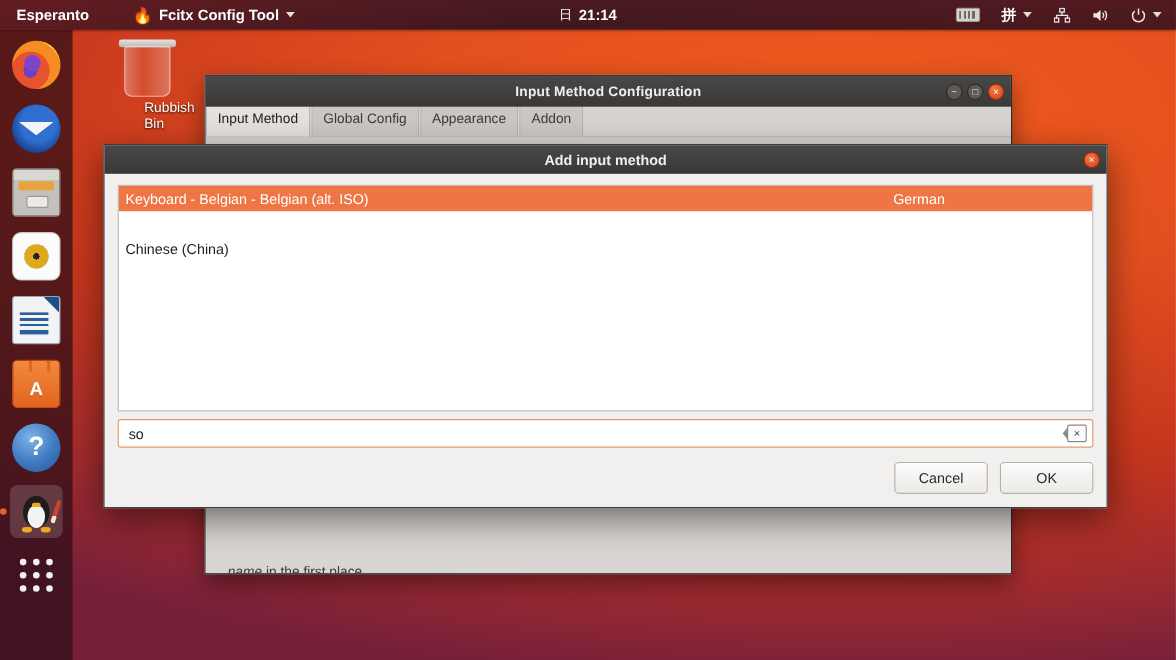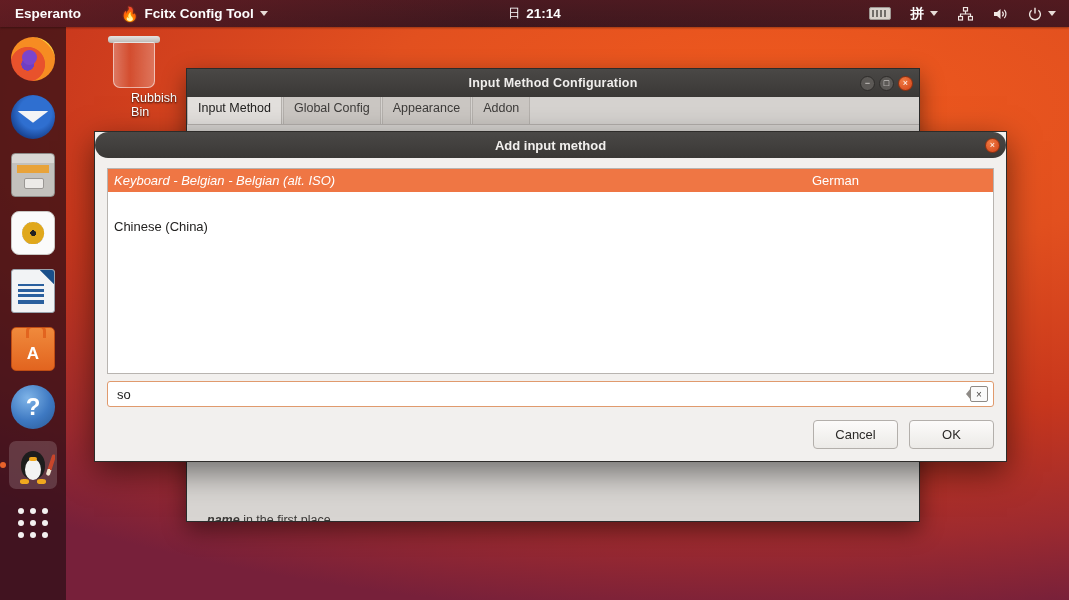--- a/index.html
+++ b/index.html
@@ -163,38 +163,38 @@
   .wbtn.close i { color:#fff; }
 
   .tabbar { height:28px; background:#d6d3d0; border-bottom:1px solid #b5b1ad;
     display:flex; align-items:flex-end; padding-left:0; flex:none; }
   .tab { height:25px; padding:16px 10px; display:flex; align-items:center; font-size:12.5px;
     color:#3d3b39; border:1px solid #b5b1ad; border-bottom:none; background:#cbc7c3;
     margin-right:1px; border-radius:2px 2px 0 0; }
   .tab.active { background:#e3e0dd; color:#232221; }
   .win-body { flex:1; background:#d8d5d2; position:relative; overflow:hidden; }
   .body-text { position:absolute; left:20px; top:388px; font-size:12.5px; color:#3a3836; }
-  .body-text em { font-style:italic; font-weight:bold; }
+  .body-text em { font-style:italic; font-weight:normal; }
 
   
   #dialog { position:absolute; left:94px; top:131px; width:913px; height:331px;
     z-index:30; background:#f2f0ee; border:1px solid #2e2c2a;
     box-shadow: 0 10px 30px rgba(0,0,0,.5); display:flex; flex-direction:column; }
   #dialog .titlebar { height:26px; background: linear-gradient(to bottom,#4a4846,#3a3836);
-    display:flex; align-items:center; position:relative; flex:none;border-radius:13px; }
+    display:flex; align-items:center; position:relative; flex:none; }
   #dialog .title { flex:1; text-align:center; color:#f2f0ee; font-size:13px; font-weight:bold; }
   #dialog .dlg-close { position:absolute; right:6px; width:15px; height:15px; border-radius:50%;
     background: radial-gradient(circle at 35% 30%, #f07a42, #d24318); border:1px solid #92300f;
     display:flex; align-items:center; justify-content:center; color:#fff; font-size:9px; line-height:1; }
   .dlg-content { flex:1; padding:10px 12px 12px 12px; display:flex; flex-direction:column; }
 
   .imlist { flex:1; background:#fff; border:1px solid #b8b4b0; overflow:hidden; }
   .imrow { display:flex; align-items:center; height:23px; padding:0 6px; font-size:13px; color:#232221; }
   .imrow.selected { background:#ef7644; color:#fff; }
-  .imrow .nm { flex:1; white-space:nowrap; overflow:hidden; text-overflow:ellipsis;font-style:italic; }
+  .imrow .nm { flex:1; white-space:nowrap; overflow:hidden; text-overflow:ellipsis; }
   .imrow .lang { width:175px; flex:none; }
 
   .chkline { display:flex; align-items:center; gap:7px; margin-top:8px; font-size:12.5px; color:#2d2b29; }
   .chkbox { width:12px; height:12px; border:1px solid #a8a4a0; background:#fbfafa; border-radius:2px; flex:none; }
 
   .searchwrap { margin-top:7px; height:26px; border:1px solid #e09a6d; border-radius:3px;
     background:#fff; display:flex; align-items:center; padding:0 5px 0 9px; }
   .searchwrap input { flex:1; border:none; outline:none; font-size:13px; color:#222;
     font-family:"Liberation Sans", sans-serif; background:transparent; }
   .clear-btn { width:18px; height:16px; border:1px solid #8e8a86; border-radius:2px;

